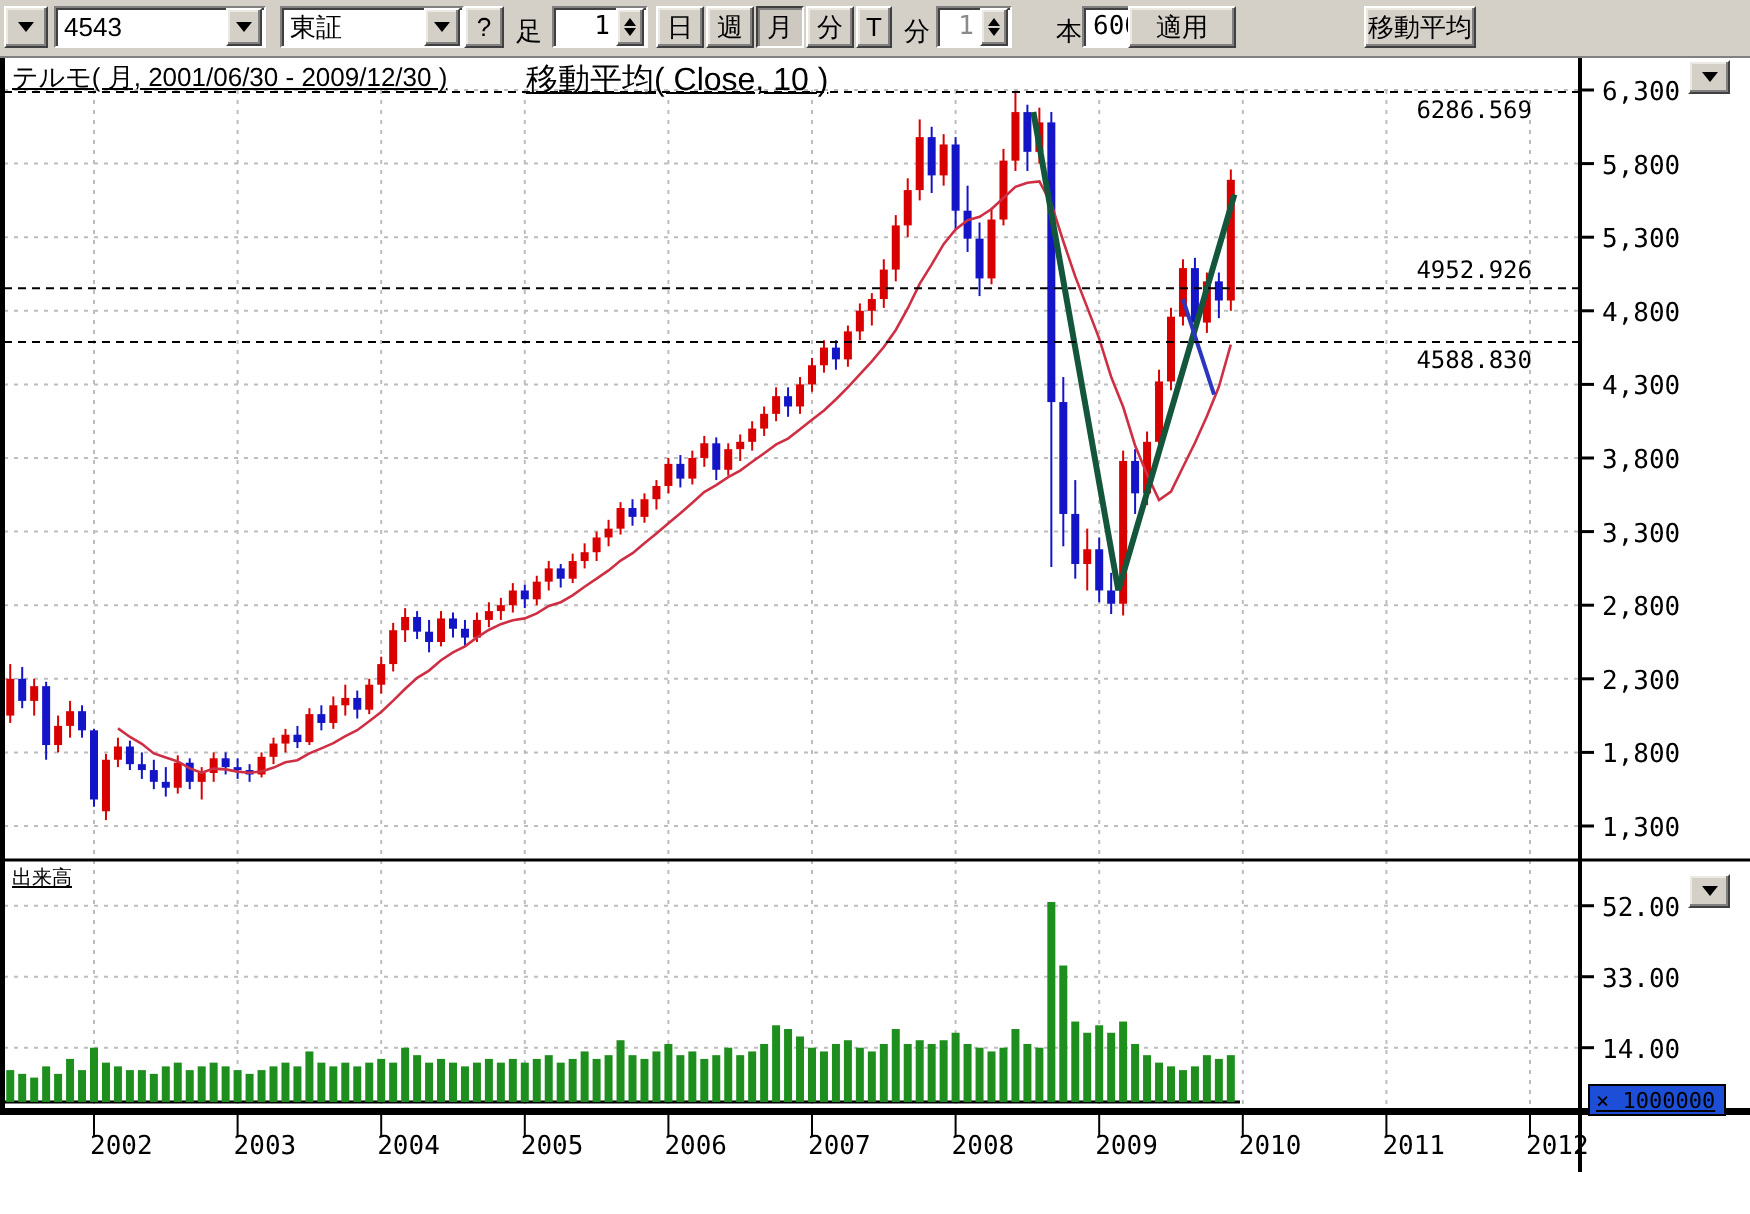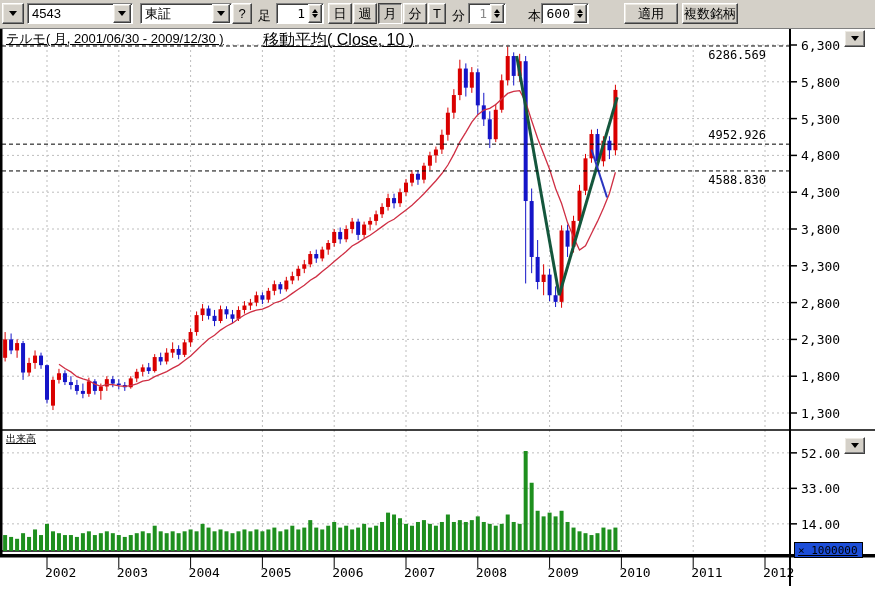--- a/index.html
+++ b/index.html
@@ -96,25 +96,25 @@
       </span>
   </div>
   <span class="tblabel" style="left:528px;">本数</span>
   <div class="tb sunken combo" style="left:541px;width:48px;">
     <span class="numval">600</span>
     <span class="raised spin">
         <span class="u"></span>
         <span class="d"></span>
       </span>
   </div>
-  <div class="tb raised btn" style="left:624px;width:54px;justify-content:center;">
+  <div class="tb raised btn" style="left:564px;width:54px;justify-content:center;">
       <span>適用</span>
     </div>
   <div class="tb raised btn" style="left:682px;width:56px;">
-      <span>複数銘柄</span>
+      <span>移動平均</span>
     </div>
 </div>
 
 <svg id="chart-svg" width="875" height="607">
     <rect x="0" y="28" width="875" height="579" fill="#fff"></rect>
     <line x1="47" y1="45" x2="47" y2="553" stroke="#bdbdbd" stroke-width="1" stroke-dasharray="2,3"></line>
     <line x1="118.8" y1="45" x2="118.8" y2="553" stroke="#bdbdbd" stroke-width="1" stroke-dasharray="2,3"></line>
     <line x1="190.6" y1="45" x2="190.6" y2="553" stroke="#bdbdbd" stroke-width="1" stroke-dasharray="2,3"></line>
     <line x1="262.4" y1="45" x2="262.4" y2="553" stroke="#bdbdbd" stroke-width="1" stroke-dasharray="2,3"></line>
     <line x1="334.2" y1="45" x2="334.2" y2="553" stroke="#bdbdbd" stroke-width="1" stroke-dasharray="2,3"></line>

